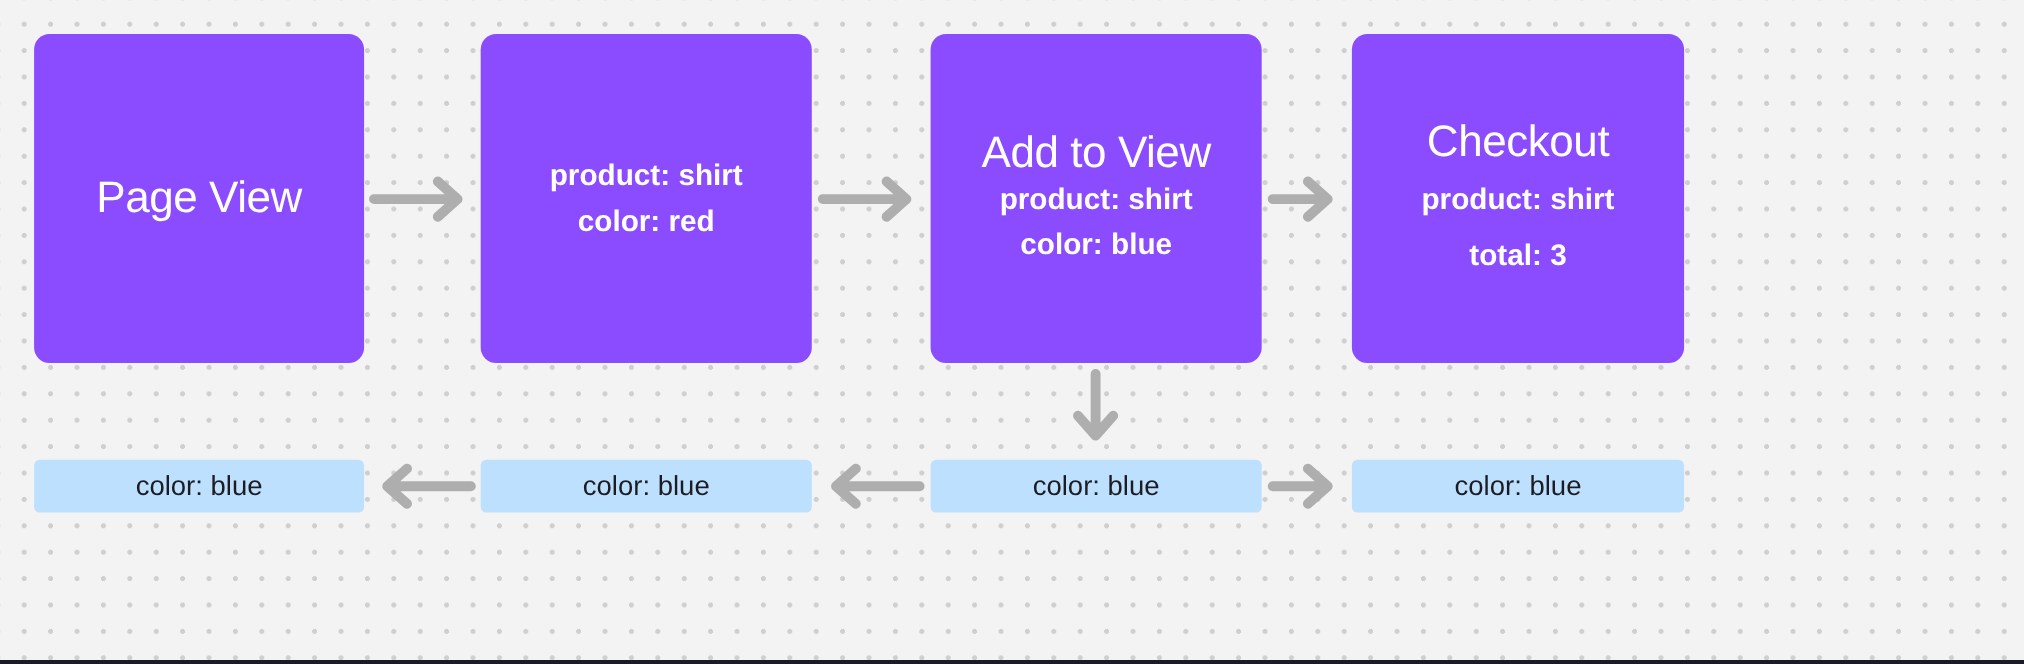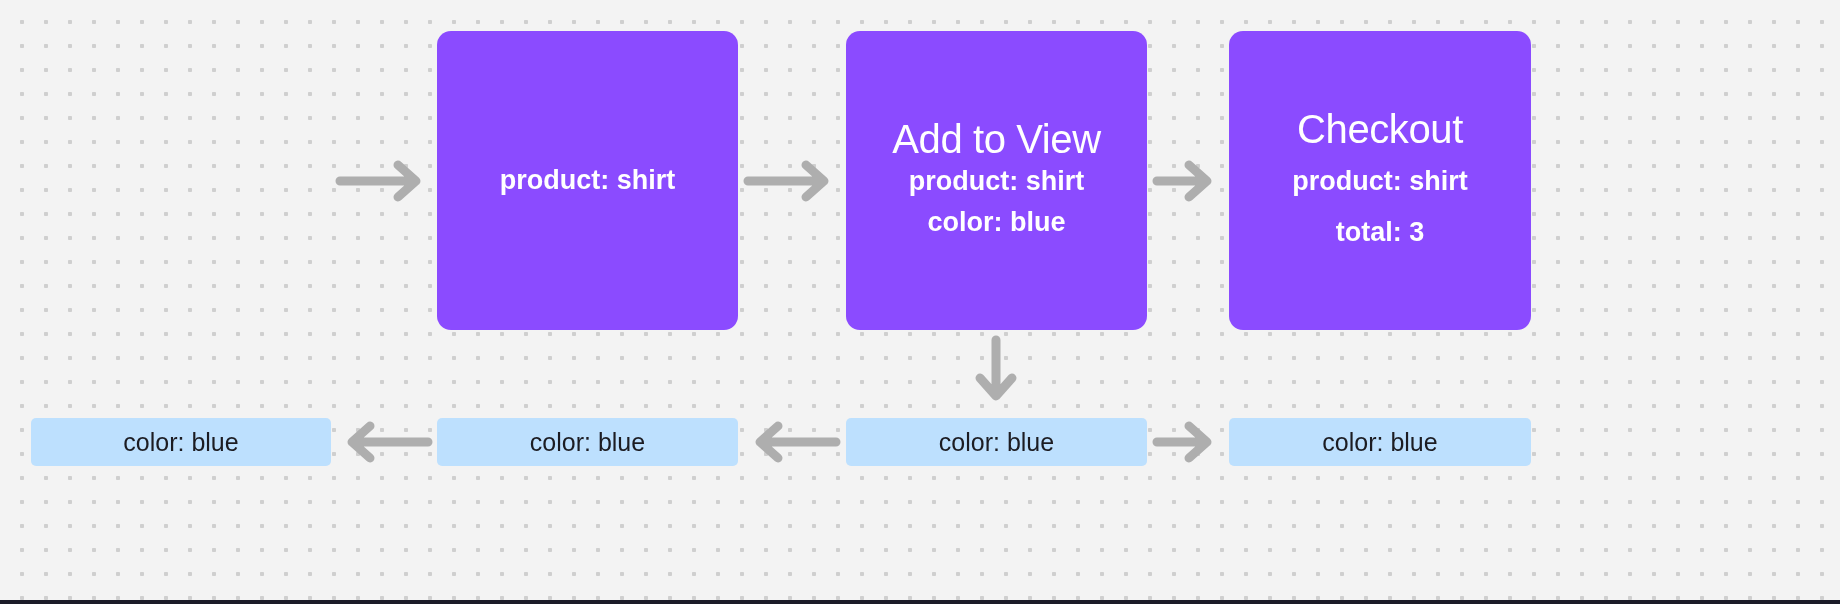--- a/index.html
+++ b/index.html
@@ -71,23 +71,27 @@
   .arrow svg {
     display: block;
     overflow: visible;
   }
 </style>
 </head>
 <body>
 
 <div id="canvas">
 
+  <div class="event-node" style="left:31px; top:31px; width:300px; height:299px;">
+    <div class="event-title">Page View</div>
+  </div>
 
   <div class="event-node" style="left:437px; top:31px; width:301px; height:299px;">
     <div class="event-prop">product: shirt</div>
+    <div class="event-prop">color: red</div>
   </div>
 
   <div class="event-node" style="left:846px; top:31px; width:301px; height:299px;">
     <div class="event-title">Add to View</div>
     <div class="event-prop">product: shirt</div>
     <div class="event-prop">color: blue</div>
   </div>
 
   <div class="event-node" style="left:1229px; top:31px; width:302px; height:299px;gap:10px;">
     <div class="event-title">Checkout</div>

